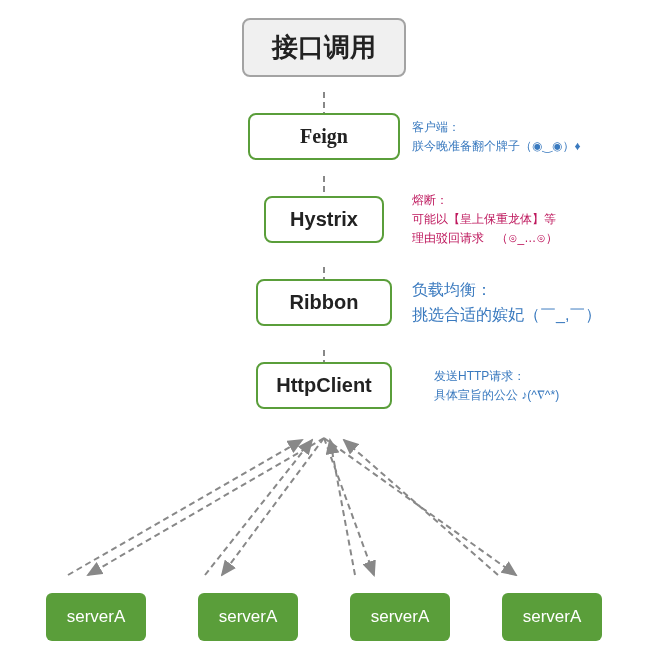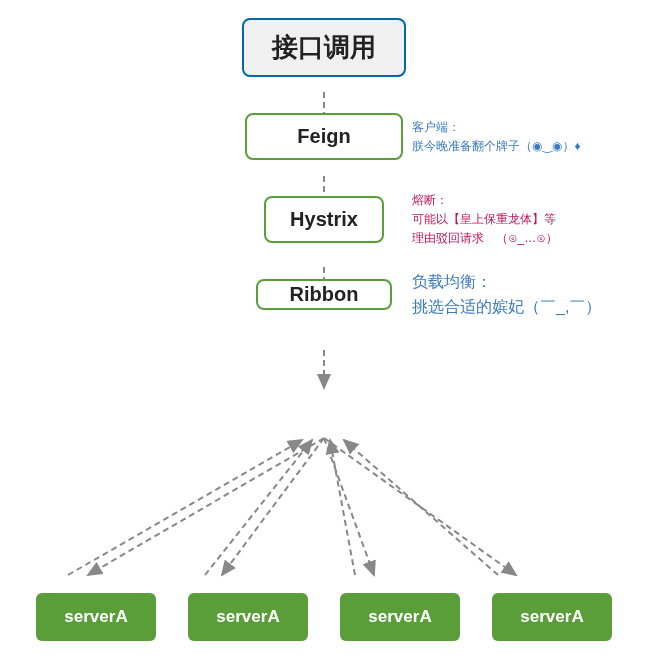--- a/index.html
+++ b/index.html
@@ -15,21 +15,21 @@
       width: 648px;
       height: 659px;
       position: relative;
       display: flex;
       flex-direction: column;
       align-items: center;
     }
     
     .title-box {
       margin-top: 18px;
-      border: 2px solid #0369a1;
+      border: 2px solid #a3a3a3;
       border-radius: 8px;
       background: #f0f0f0;
       padding: 10px 28px;
       font-size: 26px;
       font-weight: bold;
       color: #222;
       position: relative;
       z-index: 2;
     }
     .node-box {
@@ -37,33 +37,33 @@
       border-radius: 8px;
       background: #fff;
       color: #222;
       font-size: 20px;
       font-weight: bold;
       text-align: center;
       position: relative;
       z-index: 2;
       white-space: nowrap;
     }
-    .node-feign { padding: 10px 50px; }
+    .node-feign { padding: 10px 50px; font-family: Liberation Serif, serif; }
     .node-hystrix { padding: 10px 24px; }
-    .node-ribbon { padding: 2px 32px; }
+    .node-ribbon { padding: 10px 32px; }
     .node-httpclient { padding: 10px 18px; }
     .node-server {
       border: none;
       background: #5a9e3a;
       color: #fff;
       font-size: 17px;
-      font-weight: bold;
+      font-weight: normal;
       border-radius: 6px;
       padding: 14px 18px;
-      width: 120px;
+      width: 100px;
       text-align: center;
     }
     
     .arrows-svg {
       position: absolute;
       top: 0; left: 0;
       width: 648px;
       height: 659px;
       pointer-events: none;
       z-index: 1;
@@ -137,20 +137,29 @@
   <div style="position:relative; margin-top:36px; display:flex; align-items:center; width:100%; justify-content:center; z-index:2;">
     <div class="node-box node-ribbon">
       <span>Ribbon</span>
     </div>
     <div style="position:absolute; left:calc(50% + 88px); top:50%; transform:translateY(-50%); font-size:16px; color:#3a7abf; line-height:1.6;">
       <div>负载均衡：</div>
       <div>挑选合适的嫔妃（￣_,￣）</div>
     </div>
   </div>
 
+  <div style="position:relative; margin-top:36px; display:flex; align-items:center; width:100%; justify-content:center; z-index:2;">
+    <div class="node-box node-httpclient">
+      <span>HttpClient</span>
+    </div>
+    <div style="position:absolute; left:calc(50% + 110px); top:50%; transform:translateY(-50%); font-size:12px; color:#3a7abf; line-height:1.6;">
+      <div>发送HTTP请求：</div>
+      <div>具体宣旨的公公 ♪(^∇^*)</div>
+    </div>
+  </div>
 
   <div style="position:absolute; bottom:18px; left:0; right:0; display:flex; flex-direction:row; justify-content:space-around; align-items:center; padding:0 20px; z-index:2;">
     <div class="node-server">
       <span>serverA</span>
     </div>
     <div class="node-server">
       <span>serverA</span>
     </div>
     <div class="node-server">
       <span>serverA</span>

